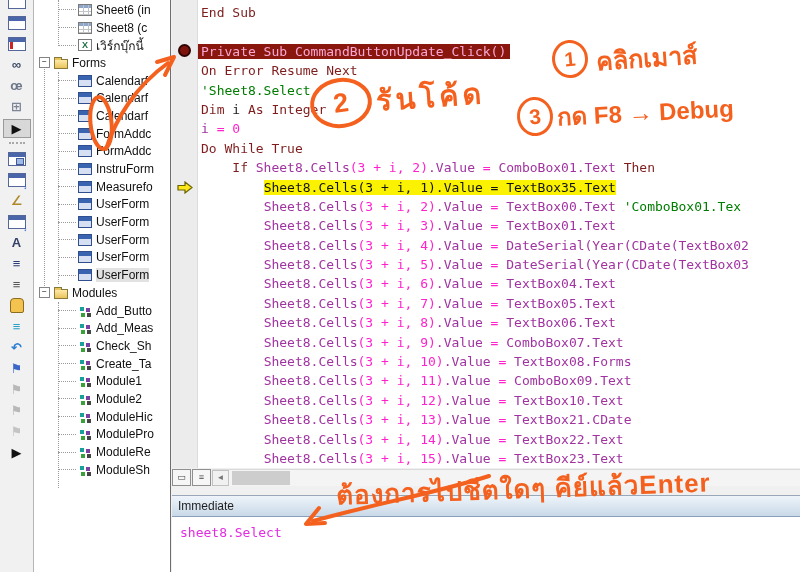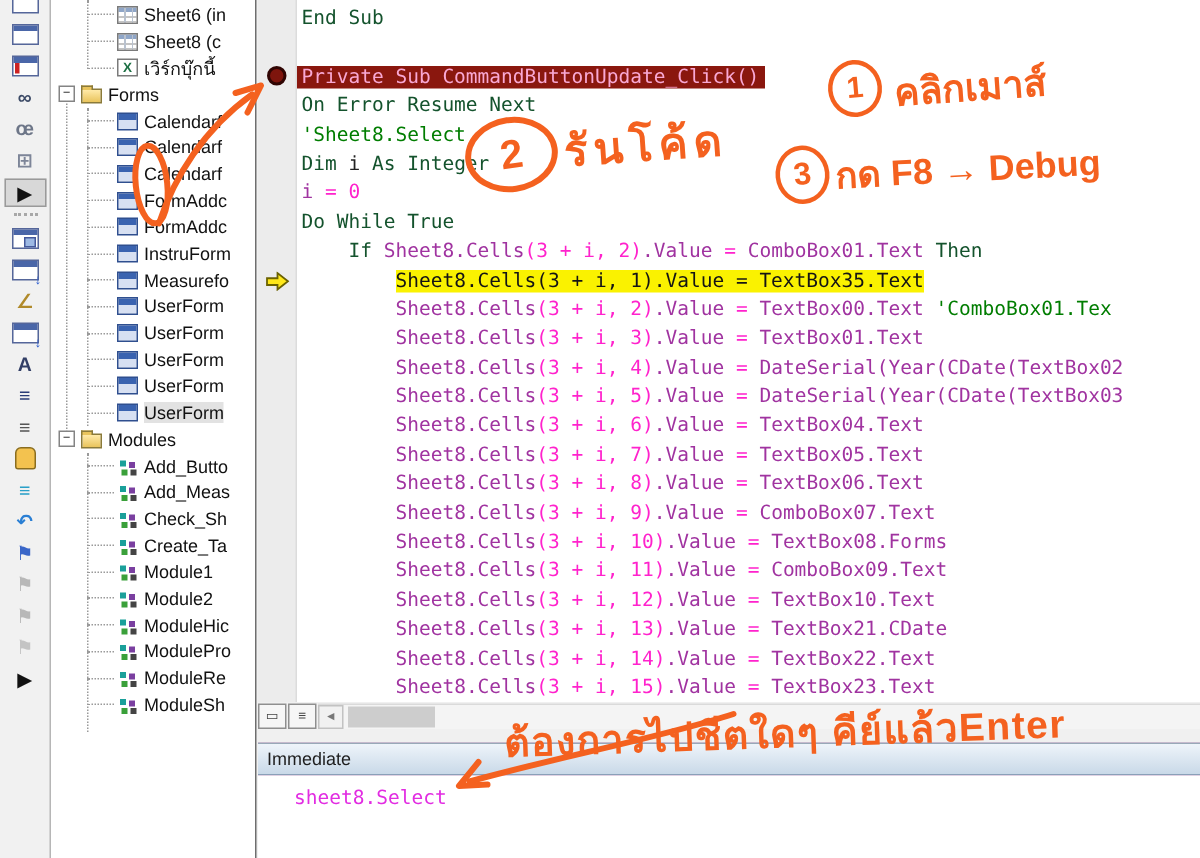--- a/index.html
+++ b/index.html
@@ -45,45 +45,45 @@
   .tree-label{font-size:12px;color:#111;}
   .tree-row.selected .tree-label{background:#e2e2e2;}
 
   
   #code-window{position:absolute;left:170px;top:0;width:630px;height:572px;background:#f0f0f0;border-left:1px solid #6e6e6e;}
   #breakpoint-margin{position:absolute;left:1px;top:0;width:25px;height:468px;background:#ececec;border-right:1px solid #dcdcdc;}
   #code-area{position:absolute;left:27px;top:0;right:0;height:468px;background:#ffffff;overflow:hidden;
              font:13px/19.4px "DejaVu Sans Mono",monospace;padding:3px 0 0 3px;box-sizing:border-box;cursor:text;}
   #proc-separator{position:absolute;left:27px;right:0;top:25px;height:1px;background:#bcbcbc;}
   .code-line{height:19.4px;white-space:pre;}
-  .tok-kw{color:#14532d;} .tok-cmt{color:#007d00;} .tok-id{color:#a033a0;}
+  .tok-kw{color:#7f1d1d;} .tok-cmt{color:#007d00;} .tok-id{color:#a033a0;}
   .tok-op{color:#ff22cc;} .tok-pln{color:#222;}
   .hl-bp{background:#8a170e;color:#fff;margin-left:-3px;padding:0 4px 0 3px;}
   .hl-bp span{color:#f9a8d4;}
   .hl-exec{background:#faf200;}
   .hl-exec span{color:#141414;}
   #bp-dot{position:absolute;left:6px;top:44px;width:13px;height:13px;border-radius:50%;
           background:#7e150d;border:2px solid #300503;box-sizing:border-box;}
   #exec-arrow{position:absolute;left:5px;top:181px;width:16px;height:13px;}
 
   
   #code-bottom{position:absolute;left:1px;right:0;top:468px;height:18px;background:#f0f0f0;display:flex;align-items:center;}
   .view-btn{width:17px;height:15px;background:#f6f6f6;border:1px solid #8f8f8f;margin-right:1px;
             display:flex;align-items:center;justify-content:center;font-size:9px;color:#444;}
   #h-scrollbar{flex:1;height:16px;position:relative;background:#f4f4f4;border-top:1px solid #dadada;}
   #scroll-left-btn{position:absolute;left:0;top:0;width:17px;height:16px;background:#f1f1f1;border:1px solid #c2c2c2;
             box-sizing:border-box;display:flex;align-items:center;justify-content:center;font-size:8px;color:#777;}
   #scroll-thumb{position:absolute;left:20px;top:1px;width:58px;height:14px;background:#cdcdcd;}
 
   
-  #immediate{position:absolute;left:1px;right:0;top:495px;height:77px;background:#f9a8d4;}
+  #immediate{position:absolute;left:1px;right:0;top:495px;height:77px;background:#be185d;}
   #immediate-title{height:22px;background:linear-gradient(#eef4fa,#c9d9e8);border-top:1px solid #98a8b8;
                    border-bottom:1px solid #8aa0b8;font-size:12px;color:#1e1e1e;display:flex;align-items:center;padding-left:6px;box-sizing:border-box;}
   #immediate-content{position:relative;height:55px;background:#fff;
-                     font:13px/18px "DejaVu Sans Mono",monospace;color:#e22ce2;padding:7px 0 0 24px;box-sizing:border-box;cursor:text;}
+                     font:13px/18px "DejaVu Sans Mono",monospace;color:#e22ce2;padding:7px 0 0 8px;box-sizing:border-box;cursor:text;}
 
   
   .anno{position:absolute;color:#f4611f;font-weight:bold;z-index:60;white-space:nowrap;}
   .anno-circle{display:flex;align-items:center;justify-content:center;border:3px solid #f4611f;border-radius:50%;}
   #anno-svg{position:absolute;left:0;top:0;width:800px;height:572px;z-index:55;pointer-events:none;}
 </style>
 </head>
 <body>
 
 <div id="stage">

